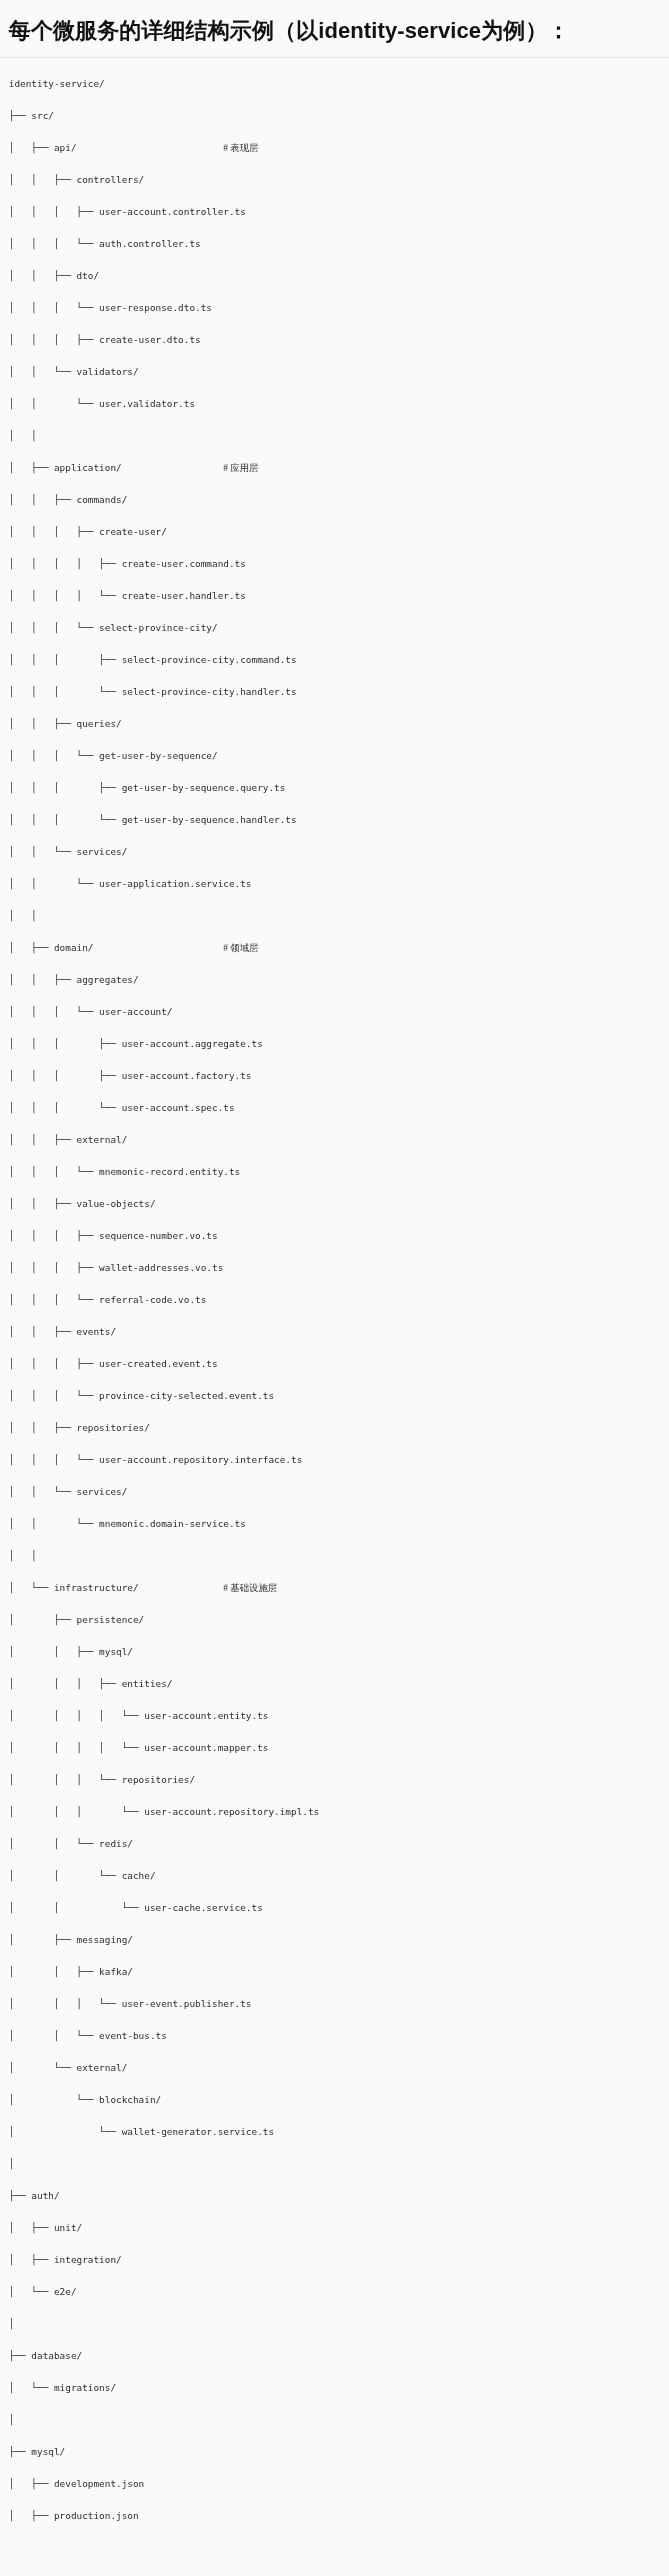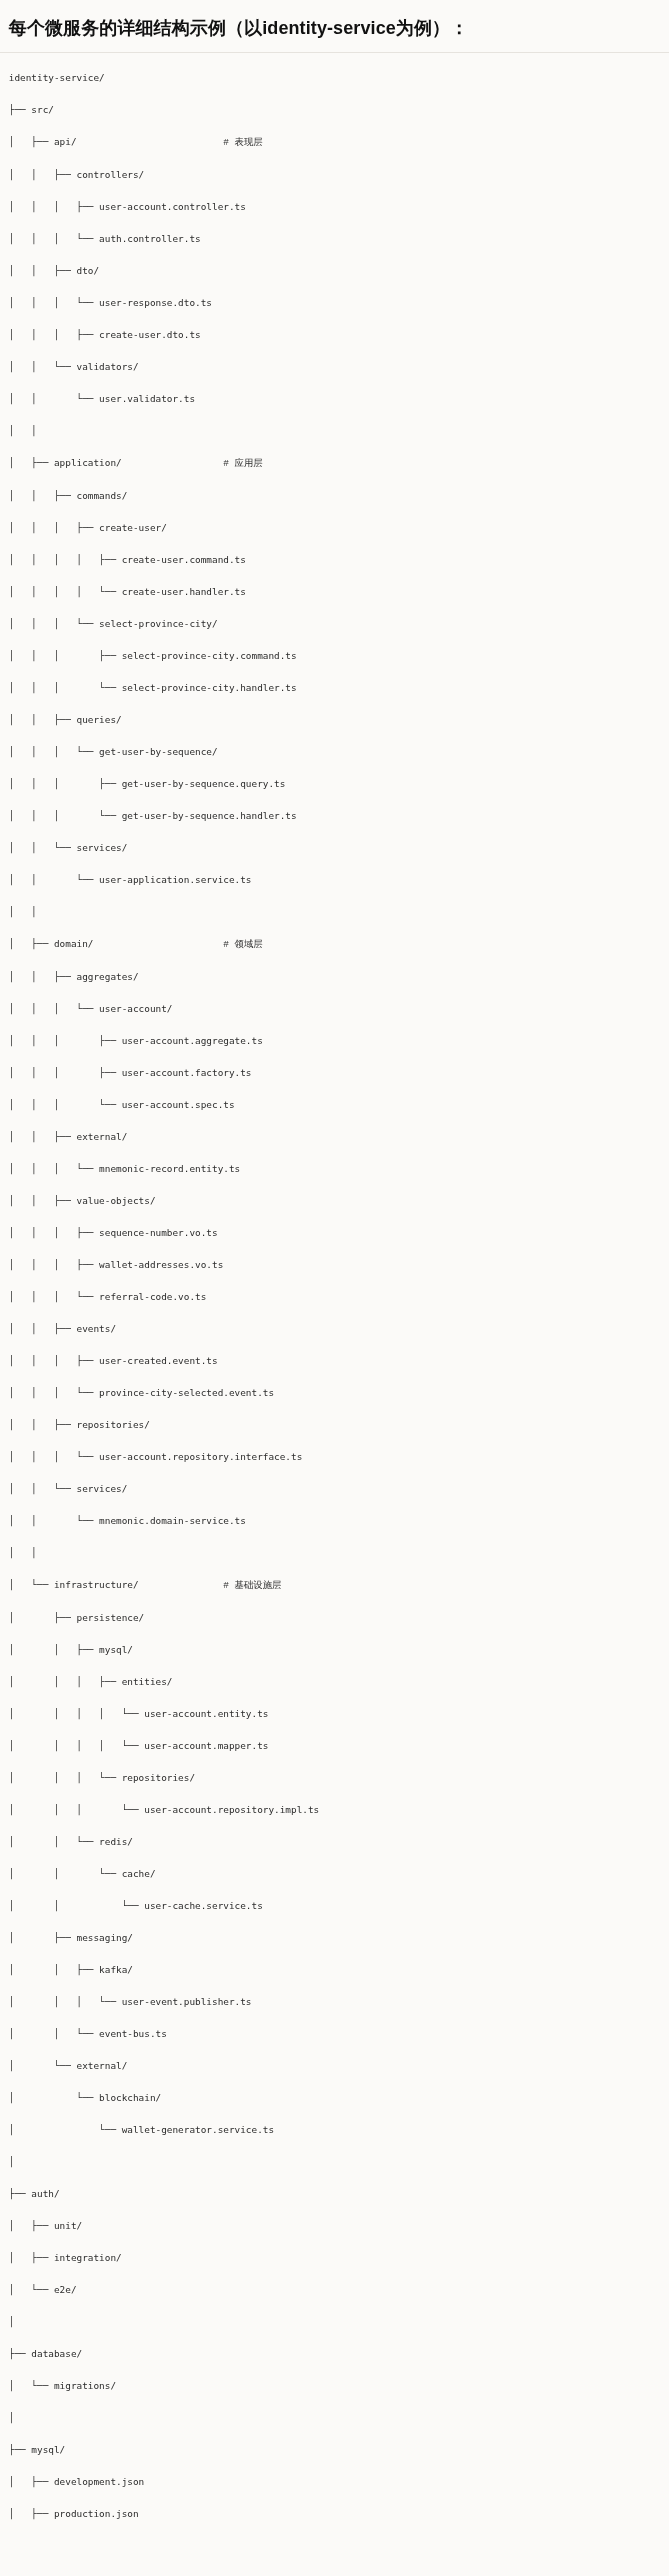--- a/index.html
+++ b/index.html
@@ -18,21 +18,21 @@
     width: 669px;
     box-sizing: border-box;
     background: #fbfaf8;
   }
   
   .title-block {
     padding: 16.3px 8.8px 11.3px 8.8px;
     border-bottom: 0.6px solid #e6e3de;
   }
   .doc-title {
-    font-size: 18px;
+    font-size: 22px;
     line-height: 1.35;
     font-weight: bold;
     letter-spacing: 0.1px;
     color: #111111;
     margin: 0;
   }
   
   .tree-block {
     padding: 17.5px 8.8px 16.3px 8.8px;
     background: #fbfaf8;
@@ -46,21 +46,21 @@
     white-space: pre;
     tab-size: 4;
     letter-spacing: 0px;
   }
   pre.tree .row {
     display: block;
     white-space: pre;
   }
   pre.tree .cmt {
     color: #2b2b2b;
-    font-family: Liberation Mono, monospace;
+    font-family: Liberation Serif, serif;
     font-size: 9.4px;
   }
 </style>
 </head>
 <body>
 
 <div class="page">
 
   <div class="title-block">
     <h1 class="doc-title">每个微服务的详细结构示例（以identity-service为例）：</h1>

